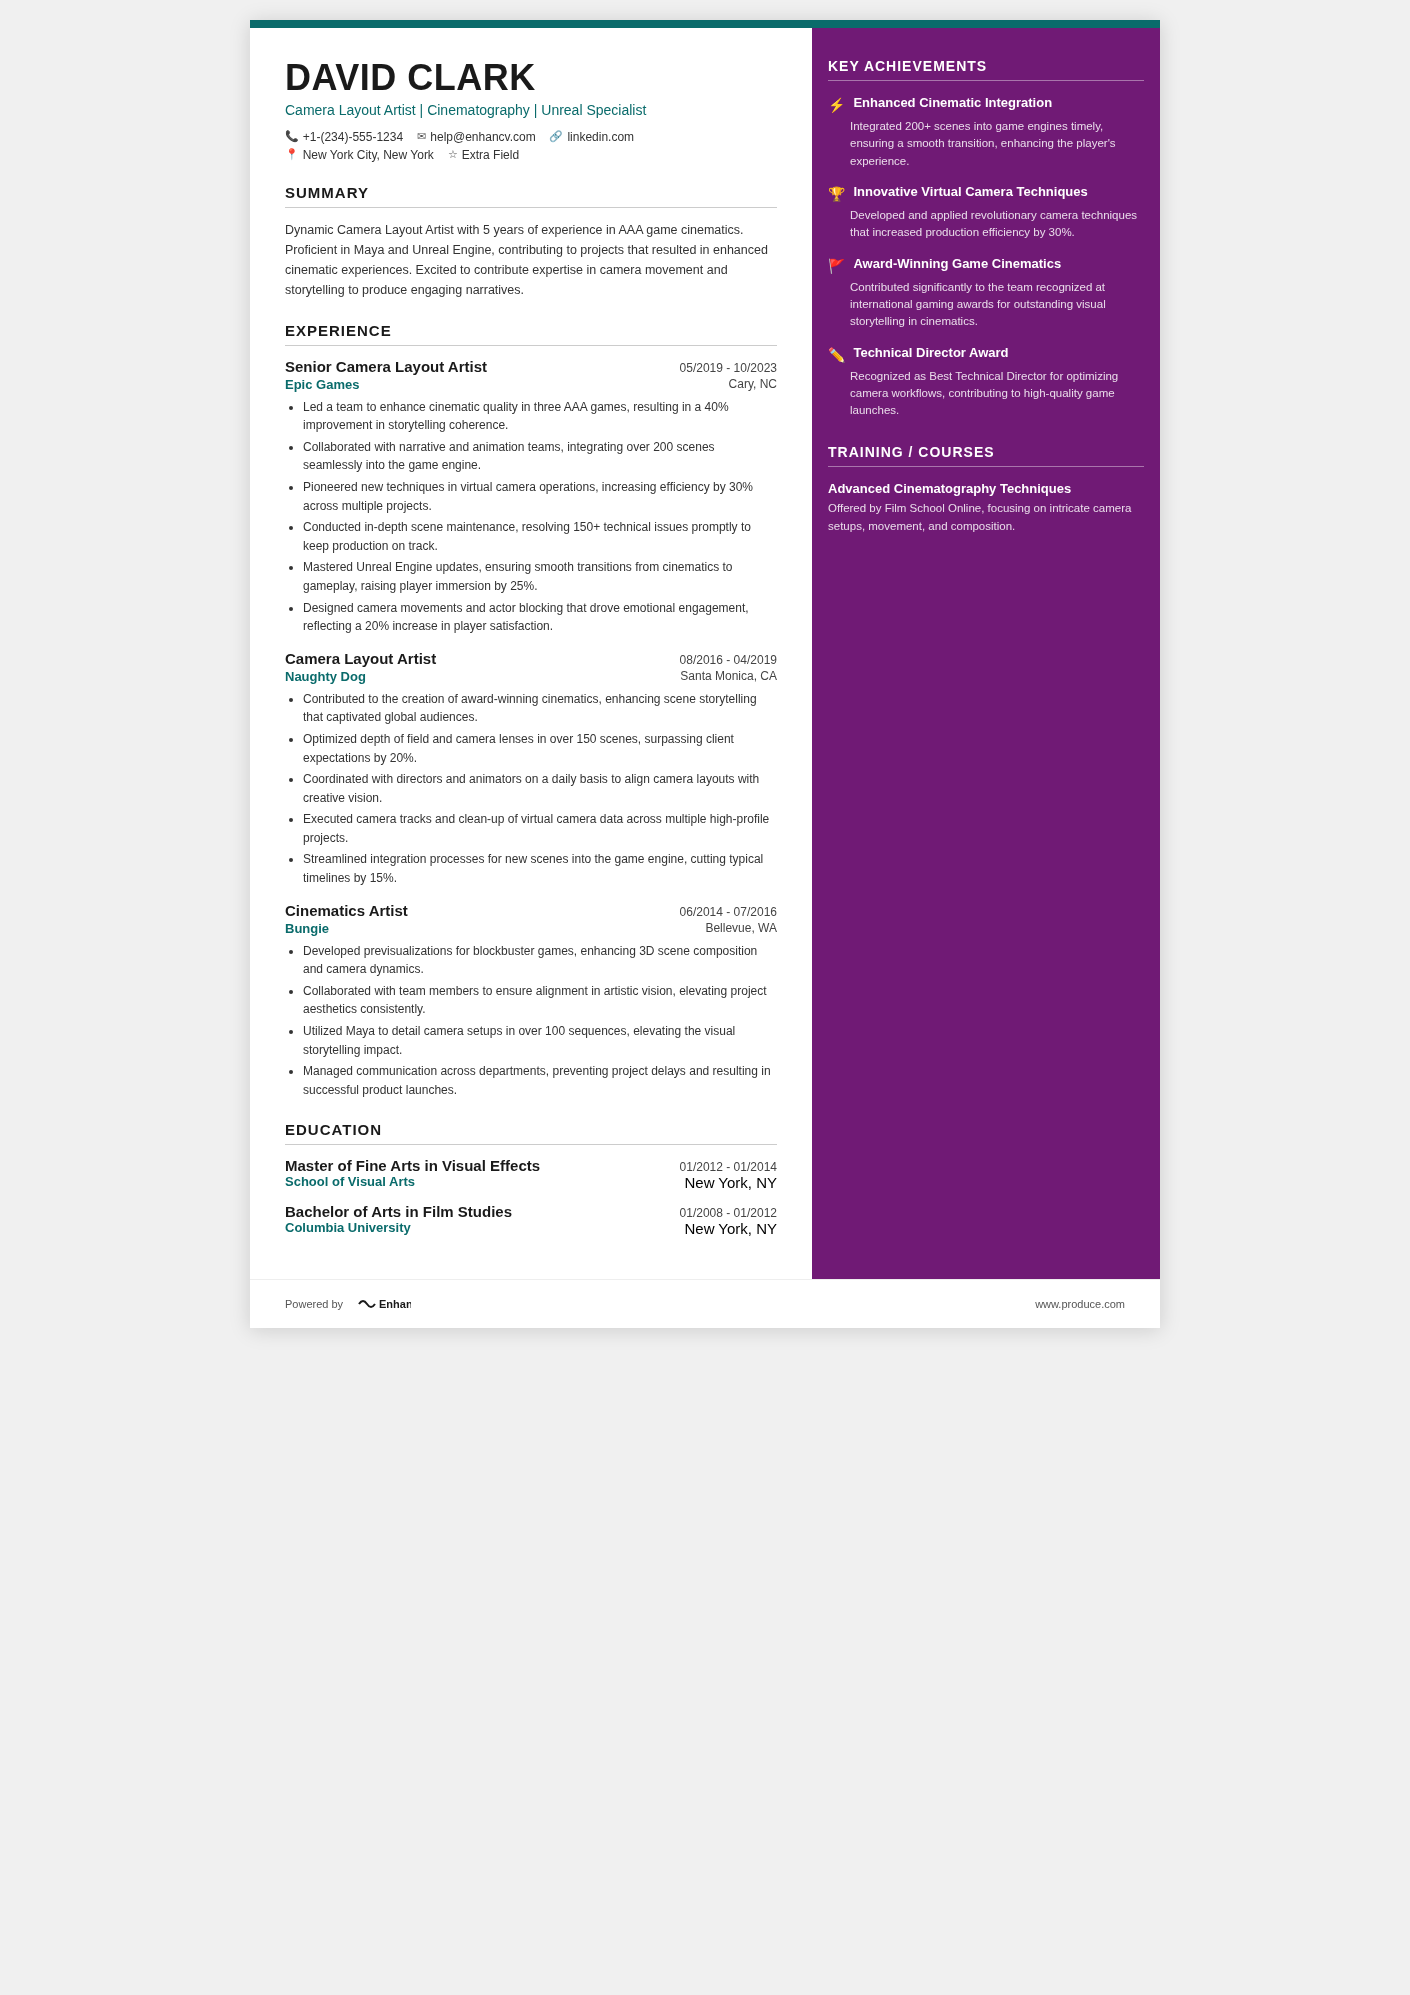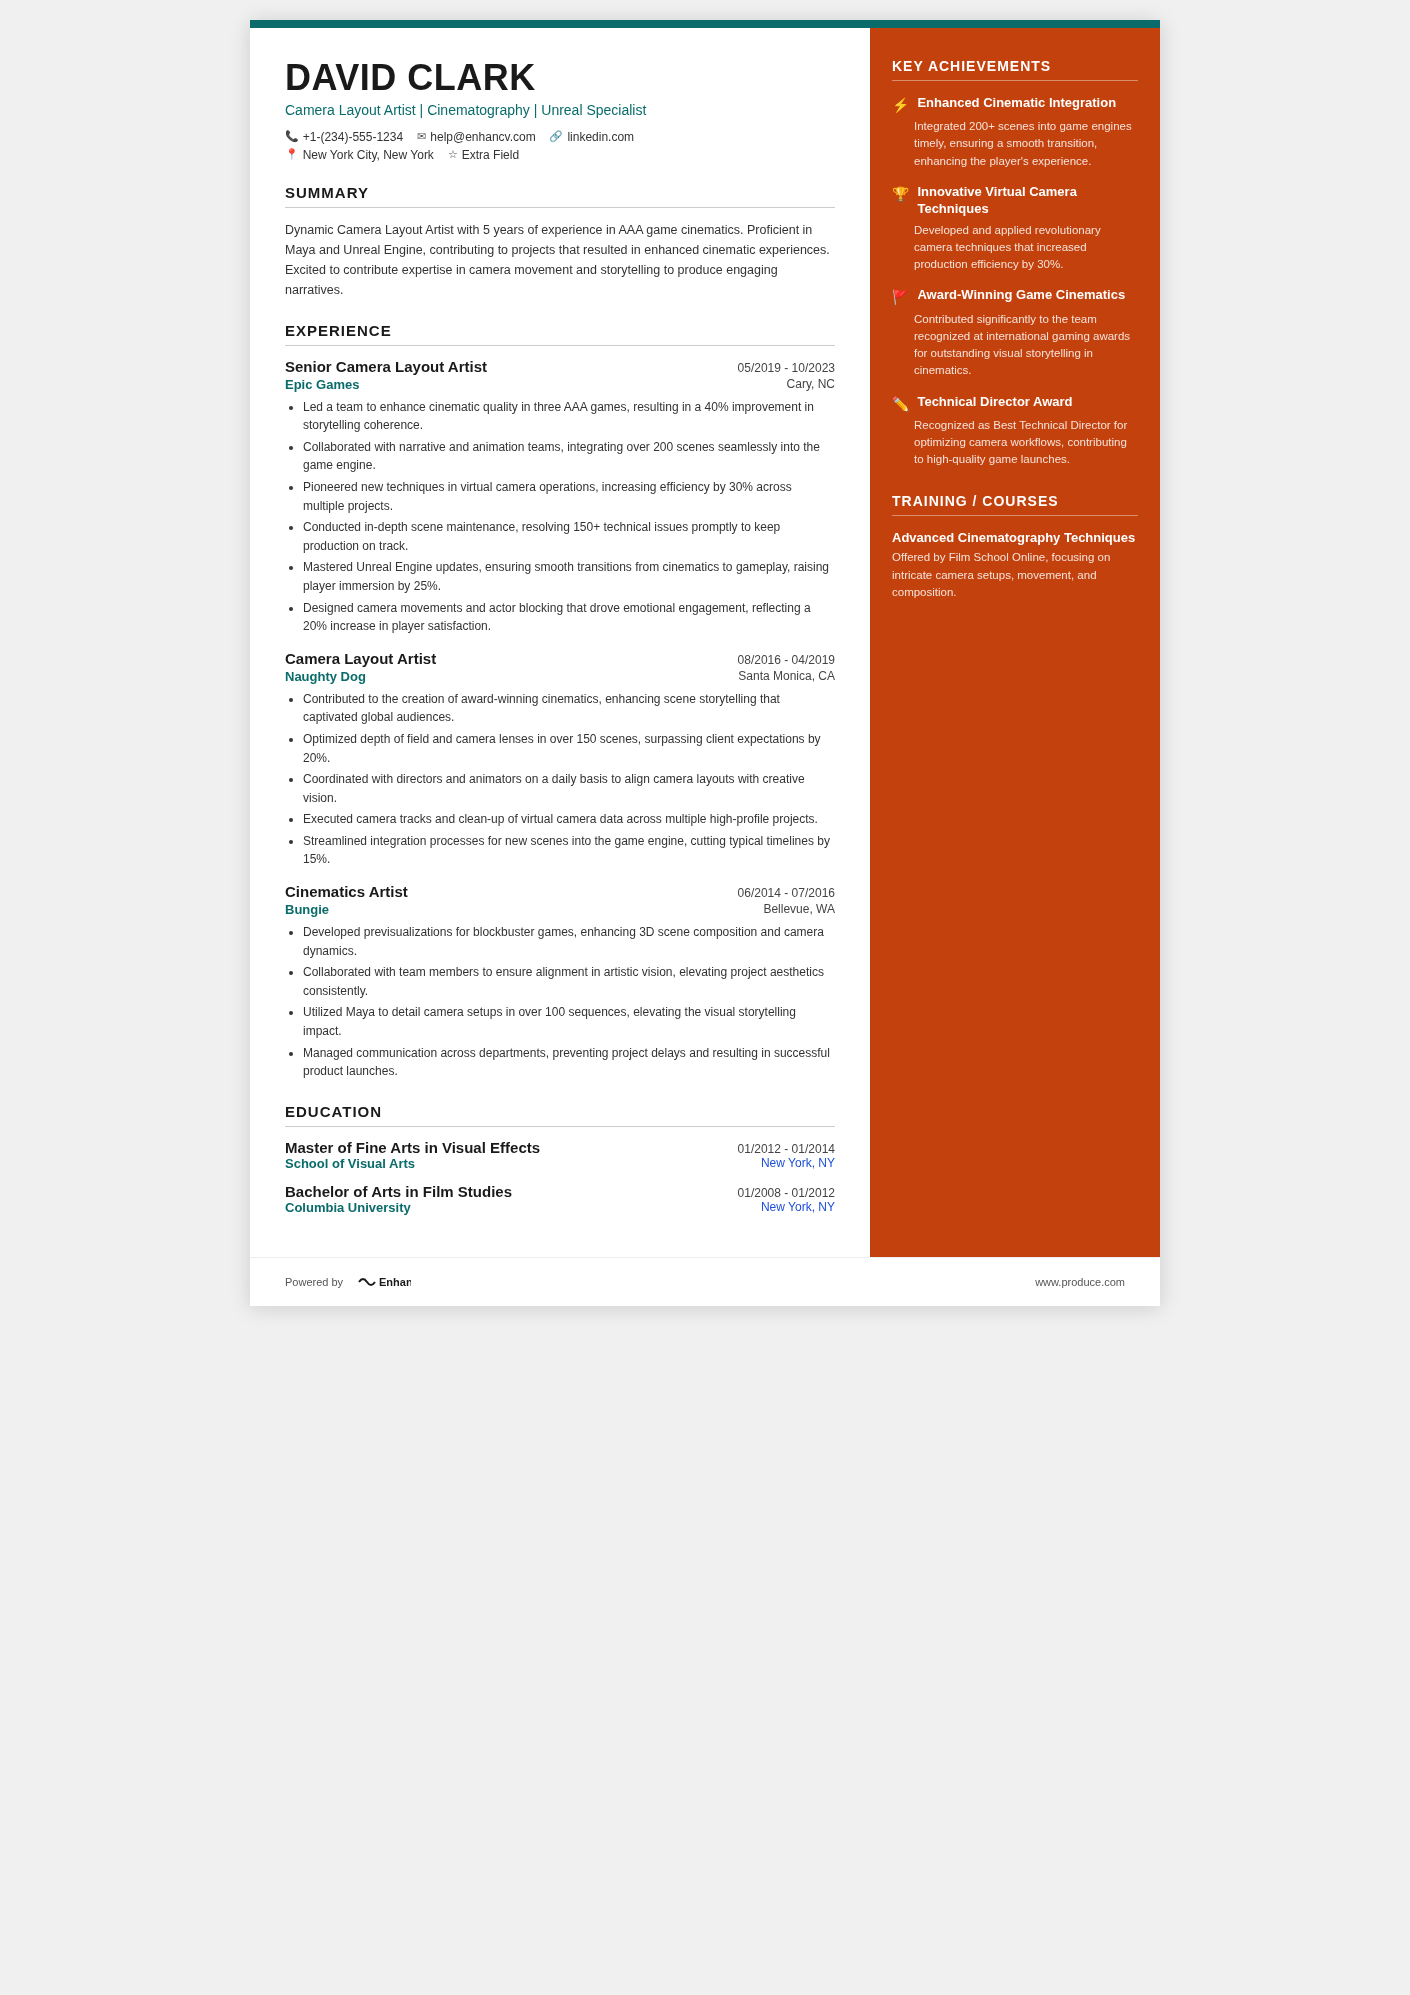--- a/index.html
+++ b/index.html
@@ -141,43 +141,43 @@
       display: flex;
       justify-content: space-between;
       margin-bottom: 12px;
     }
     .edu-school {
       font-size: 13px;
       color: #0a6b6b;
       font-weight: 600;
     }
     .edu-location {
-      font-size: 12px;
-      color: #1d4ed8;
+      font-size: 15px;
+      color: #000000;
     }
     .footer {
       padding: 14px 35px;
       display: flex;
       justify-content: space-between;
       align-items: center;
       font-size: 11px;
       color: #555;
       border-top: 1px solid #eee;
     }
     .footer-left {
       display: flex;
       align-items: center;
       gap: 8px;
       text-align: center;
     }
     
     .right-col {
-      width: 290px;
-      background: #c2410c;
-      padding: 30px 22px;
+      width: 348px;
+      background: #701a75;
+      padding: 30px 16px;
       color: white;
     }
     .right-section-title {
       font-size: 14px;
       font-weight: 800;
       color: white;
       letter-spacing: 1px;
       text-transform: uppercase;
       padding-bottom: 6px;
       border-bottom: 1.5px solid rgba(255,255,255,0.4);

